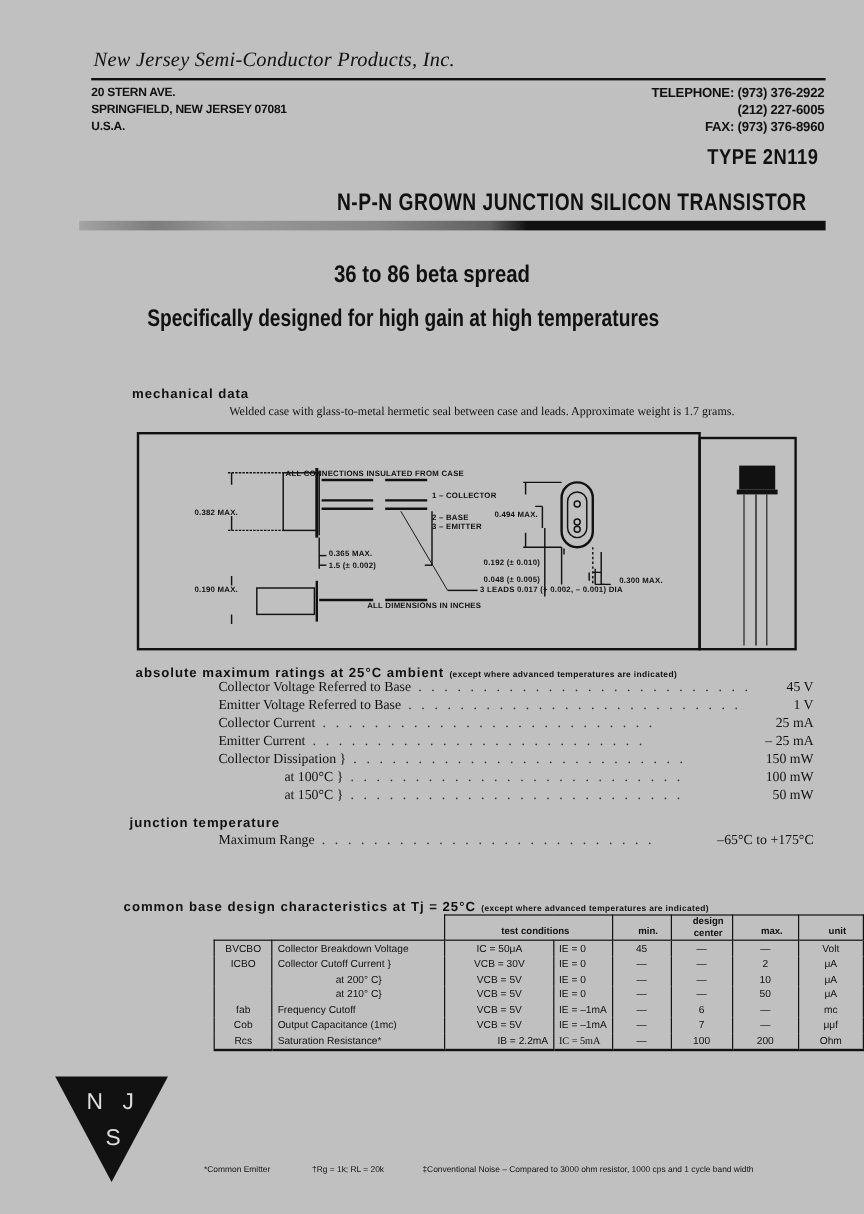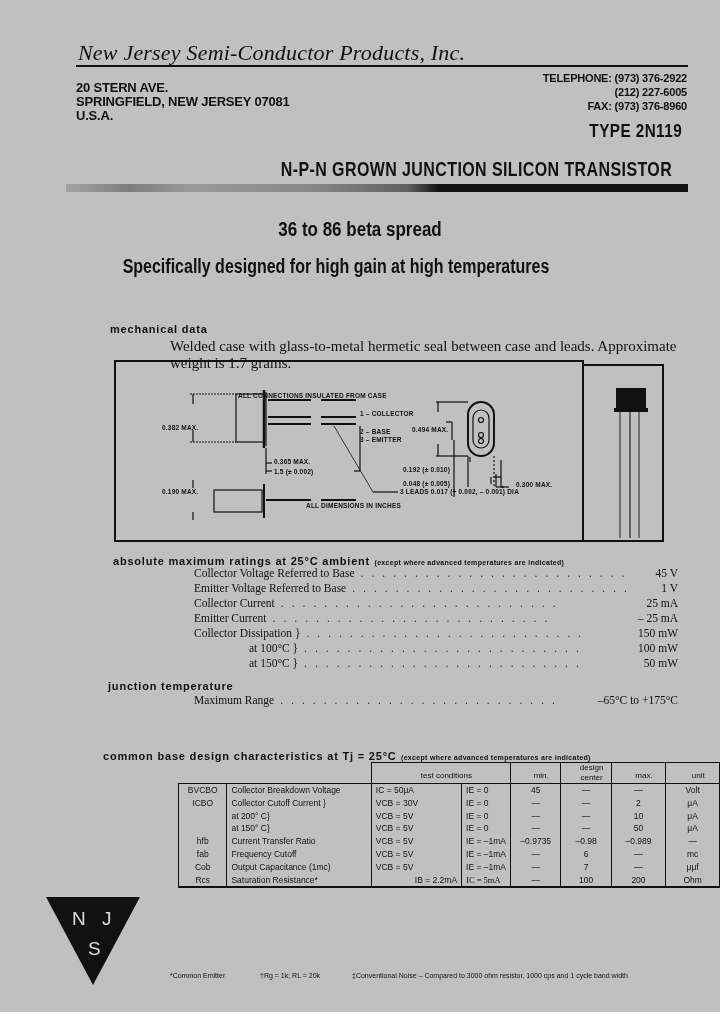--- a/index.html
+++ b/index.html
@@ -4,52 +4,52 @@
 <style>
   html, body { margin: 0; padding: 0; }
   body {
     width: 720px; height: 1012px; background: #c0c0c0; color: #111;
     position: relative; overflow: hidden;
     font-family: "Liberation Sans", sans-serif;
   }
   .abs { position: absolute; }
   .company {
     left: 78px; top: 40px; font-family: "Liberation Serif", serif; font-style: italic;
-    font-size: 22px; letter-spacing: 0.2px; color: #111;
+    font-size: 17px; letter-spacing: 0.2px; color: #111;
   }
   .rule-top { left: 76px; top: 65px; width: 612px; height: 2px; background: #111; }
-  .addr { left: 76px; top: 81px; font-size: 13px; font-weight: bold; line-height: 14px; letter-spacing: -0.2px; }
+  .addr { left: 76px; top: 71px; font-size: 10px; font-weight: bold; line-height: 14px; letter-spacing: -0.2px; }
   .contact { right: 33px; top: 71px; font-size: 11px; font-weight: bold; line-height: 14px; text-align: right; letter-spacing: -0.2px; }
   .type { right: 38px; top: 121px; font-size: 18px; font-weight: bold; letter-spacing: 0.5px; transform: scaleX(0.85); transform-origin: right; }
   .subtitle { right: 48px; top: 158px; font-size: 20px; font-weight: bold; letter-spacing: 0.5px; transform: scaleX(0.8); transform-origin: right; white-space: nowrap; }
   .dither {
     left: 66px; top: 184px; width: 622px; height: 8px;
     background: linear-gradient(90deg, rgba(0,0,0,0.15) 0%, rgba(0,0,0,0.35) 10%, rgba(0,0,0,0.2) 20%, rgba(0,0,0,0.3) 40%, rgba(0,0,0,0.5) 55%, #111 60%, #111 100%);
   }
   .beta { left: 0; width: 720px; top: 218px; text-align: center; font-size: 20px; font-weight: bold; transform: scaleX(0.85); }
   .tagline { left: 0; width: 840px; top: 255px; text-align: center; font-size: 20px; font-weight: bold; transform: scaleX(0.8); transform-origin: left; }
   .section-head { font-size: 11px; font-weight: bold; letter-spacing: 0.8px; }
   .small-note { font-size: 7px; font-weight: bold; letter-spacing: 0.3px; }
   .serif { font-family: "Liberation Serif", serif; }
-  .mech-text { left: 170px; top: 338px; font-size: 15px; }
+  .mech-text { left: 191px; top: 338px; font-size: 10px; }
   .diagram-box { left: 114px; top: 360px; width: 466px; height: 178px; border: 2px solid #111; }
   .photo-box { left: 582px; top: 364px; width: 78px; height: 174px; border: 2px solid #111; border-left-width: 2px; }
   .dlabel { font-size: 6.5px; font-weight: bold; letter-spacing: 0.2px; white-space: nowrap; }
   .ratings { left: 182px; top: 566px; width: 496px; font-size: 11.5px; }
   .rating-row { display: flex; height: 15px; line-height: 15px; }
-  .rating-row .lab { white-space: nowrap; margin-left: 12px; }
+  .rating-row .lab { white-space: nowrap; }
   .rating-row .dots { flex: 1; overflow: hidden; white-space: nowrap; color: #333; margin: 0 6px; letter-spacing: 8px; }
   .rating-row .val { white-space: nowrap; text-align: right; min-width: 40px; }
   .char-table { left: 178px; top: 762px; border-collapse: collapse; font-size: 8.5px; font-family: "Liberation Sans", sans-serif; }
   .char-table td, .char-table th { border-left: 1.5px solid #111; border-right: 1.5px solid #111; padding: 0 4px; height: 12.8px; line-height: 12.8px; white-space: nowrap; }
-  .char-table th { font-weight: normal; font-size: 8px; border-top: 1.5px solid #111; height: 14px; vertical-align: bottom; padding-left: 15px; }
+  .char-table th { font-weight: bold; font-size: 8px; border-top: 1.5px solid #111; height: 14px; vertical-align: bottom; padding-left: 15px; }
   .char-table tr.first td { border-top: 1.5px solid #111; }
   .char-table tr.last td { border-bottom: 2.5px solid #111; }
   .c { text-align: center; }
-  .r { text-align: left; }
+  .r { text-align: center; }
   .footnotes { top: 972px; font-size: 7px; }
   .logo { left: 46px; top: 897px; width: 0; height: 0; border-left: 47px solid transparent; border-right: 47px solid transparent; border-top: 88px solid #111; }
   .logo-letter { color: #ddd; font-family: "Liberation Sans", sans-serif; font-size: 19px; font-weight: normal; }
 </style>
 </head>
 <body>
 
 <div class="abs company">New Jersey Semi-Conductor Products, Inc.</div>
 <div class="abs rule-top"></div>
 <div class="abs addr">
@@ -250,37 +250,27 @@
         <td class="r">at 200° C}</td>
         <td class="r" style="border-right: 1.5px solid rgb(17, 17, 17);">VCB = 5V</td>
         <td style="border-left: 1.5px solid rgb(17, 17, 17);">IE = 0</td>
         <td class="c">—</td>
         <td class="c">—</td>
         <td class="c">10</td>
         <td class="c">μA</td>
       </tr>
       <tr>
         <td class="c"></td>
-        <td class="r">at 150° C}</td>
+        <td class="r">at 210° C}</td>
         <td class="r" style="border-right: 1.5px solid rgb(17, 17, 17);">VCB = 5V</td>
         <td style="border-left: 1.5px solid rgb(17, 17, 17);">IE = 0</td>
         <td class="c">—</td>
         <td class="c">—</td>
         <td class="c">50</td>
         <td class="c">μA</td>
-      </tr>
-      <tr>
-        <td class="c">hfb</td>
-        <td>Current Transfer Ratio</td>
-        <td class="r" style="border-right: 1.5px solid rgb(17, 17, 17);">VCB = 5V</td>
-        <td style="border-left: 1.5px solid rgb(17, 17, 17);">IE = –1mA</td>
-        <td class="c">–0.9735</td>
-        <td class="c">–0.98</td>
-        <td class="c">–0.989</td>
-        <td class="c">—</td>
       </tr>
       <tr>
         <td class="c">fab</td>
         <td>Frequency Cutoff</td>
         <td class="r" style="border-right: 1.5px solid rgb(17, 17, 17);">VCB = 5V</td>
         <td style="border-left: 1.5px solid rgb(17, 17, 17);">IE = –1mA</td>
         <td class="c">—</td>
         <td class="c">6</td>
         <td class="c">—</td>
         <td class="c">mc</td>

